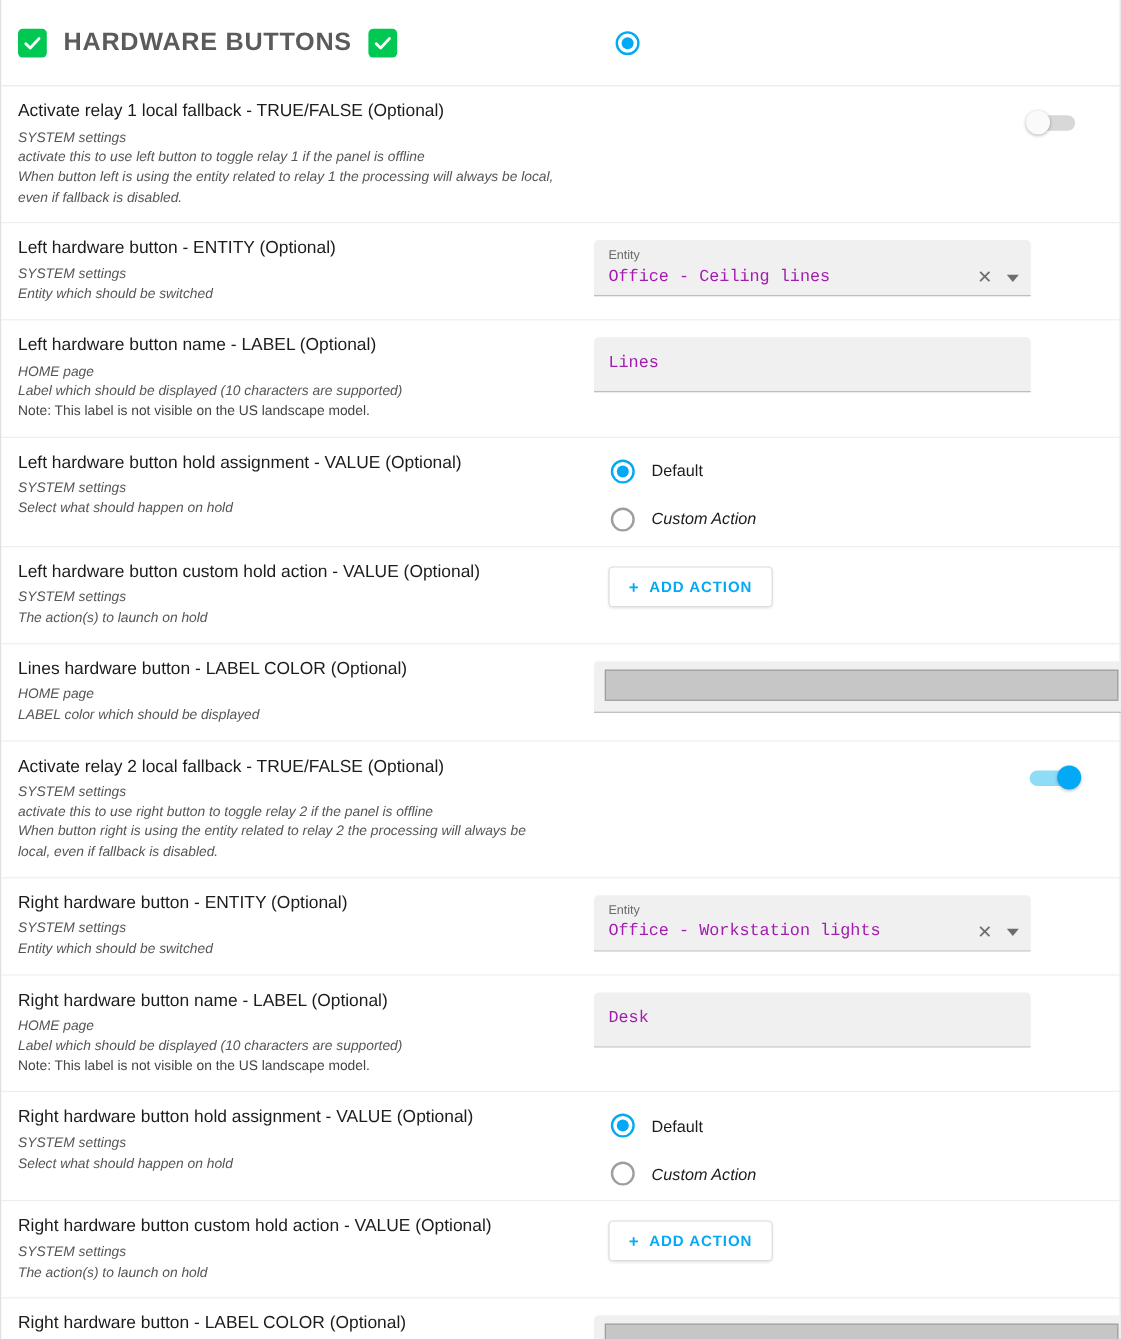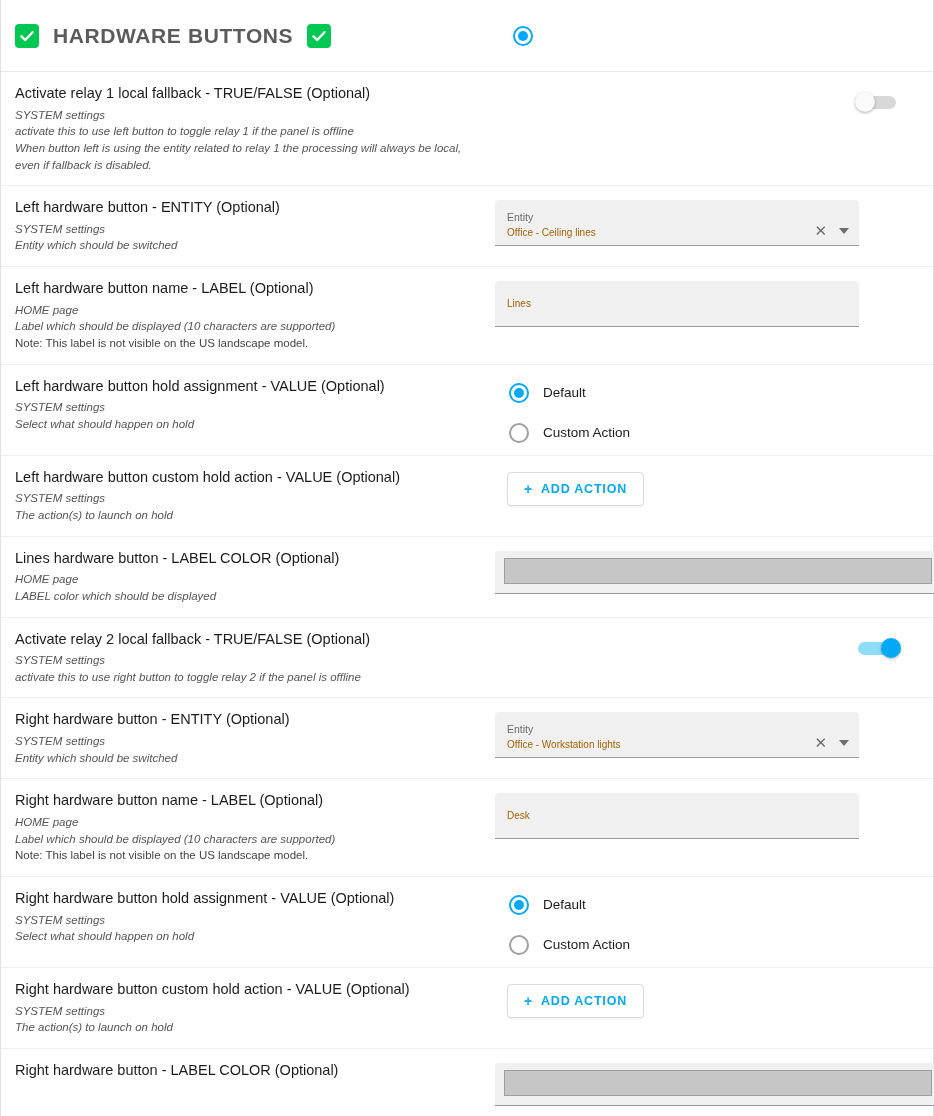--- a/index.html
+++ b/index.html
@@ -161,23 +161,24 @@
     min-height: 46px;
   }
   .field-inner { flex: 1; }
   .field-label {
     font-size: 10.5px;
     color: #6b6b6b;
     line-height: 1.2;
     margin-bottom: 3px;
   }
   .field-value {
-    font-size: 10px;
-    color: #a16207;
+    font-size: 14px;
+    color: #a21caf;
     line-height: 1.25;
+    font-family: Liberation Mono, monospace;
   }
   .field.plain { align-items: center; min-height: 46px; }
   .field-icons {
     display: flex;
     align-items: center;
     gap: 12px;
     margin-left: 8px;
     padding-bottom: 1px;
   }
   .ic-x { font-size: 15px; color: #6d6d6d; line-height: 1; cursor: pointer; }
@@ -203,21 +204,21 @@
     border: 1px solid #9e9e9e;
   }
 
   
   .radio-group { padding-top: 4px; }
   .radio-item {
     display: flex;
     align-items: center;
     margin-bottom: 20px;
   }
-  .radio-item:last-child { margin-bottom: 0; }
+  .radio-item:last-child { margin-bottom: 0; font-style: italic; }
   .rb {
     width: 20px;
     height: 20px;
     border-radius: 50%;
     border: 2px solid #9e9e9e;
     display: inline-flex;
     align-items: center;
     justify-content: center;
     flex: none;
     margin-right: 14px;
@@ -371,20 +372,21 @@
         <div class="swatch"></div>
       </div>
     </div>
   </div>
 
   <div class="row">
     <div class="row-left">
       <div class="label-main">Activate relay 2 local fallback - TRUE/FALSE (Optional)</div>
       <div class="label-sub">SYSTEM settings</div>
       <div class="label-sub">activate this to use right button to toggle relay 2 if the panel is offline</div>
+      <div class="label-sub">When button right is using the entity related to relay 2 the processing will always be local, even if fallback is disabled.</div>
     </div>
     <div class="row-right">
       <div class="toggle-cell">
         <span class="toggle on">
           <span class="track"></span>
             <span class="knob"></span>
         </span>
       </div>
     </div>
   </div>

